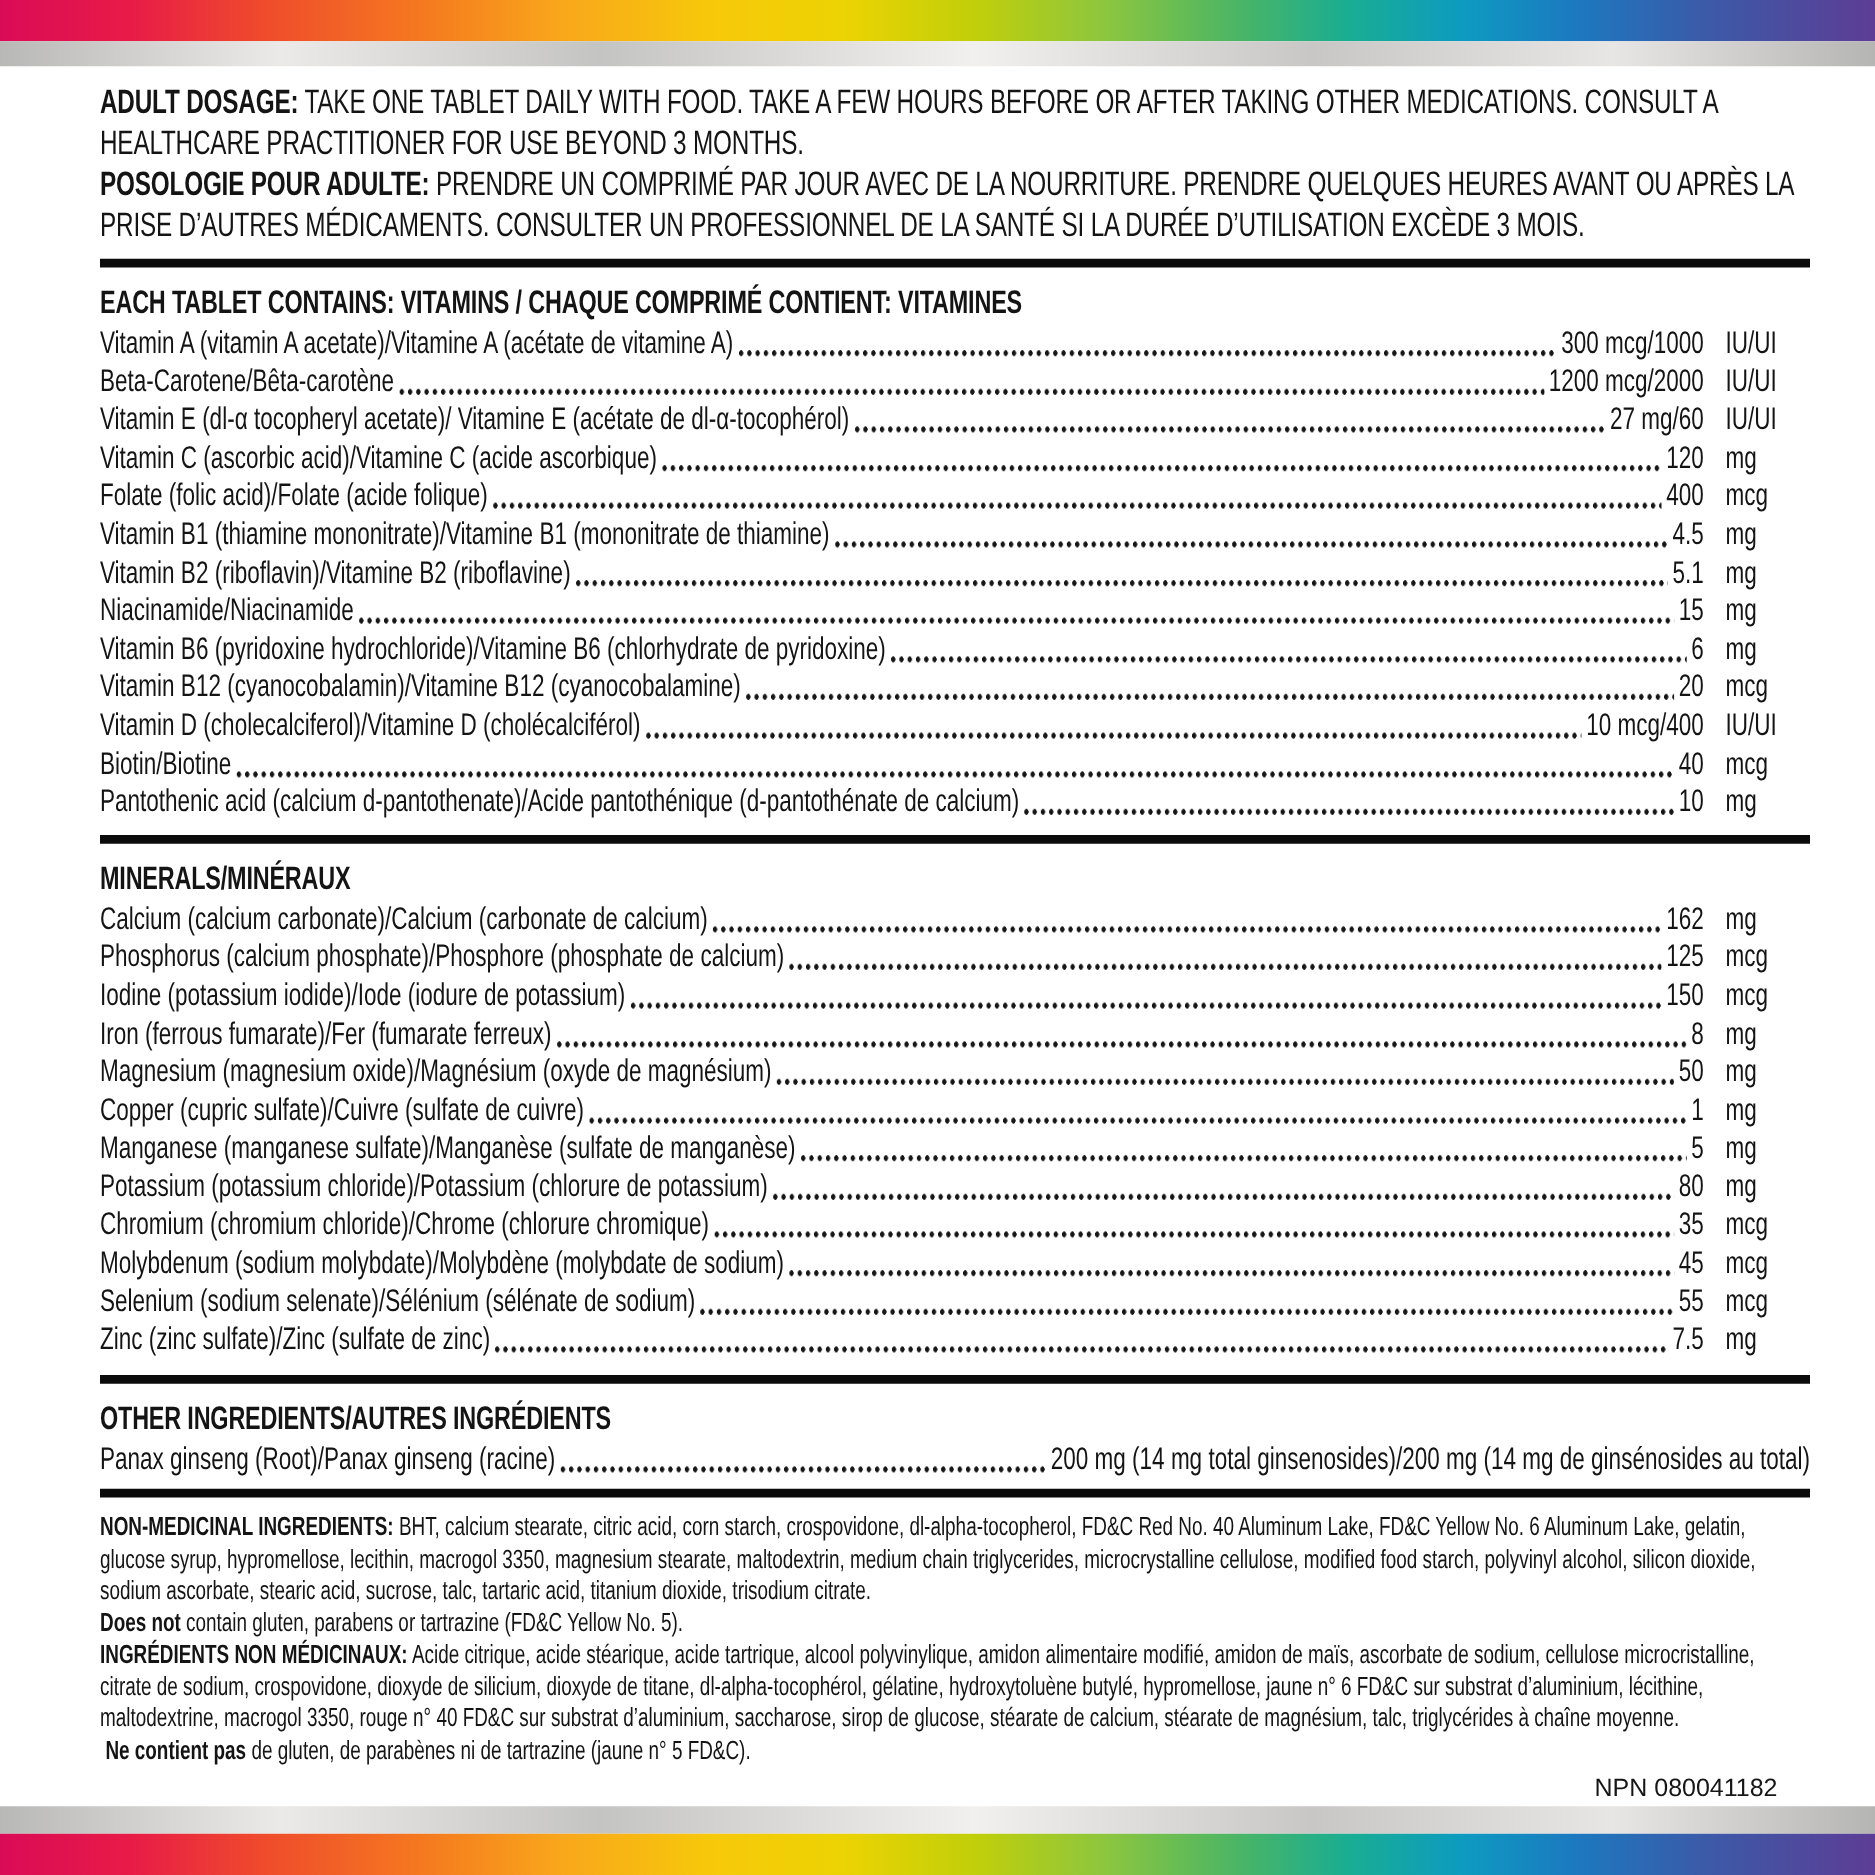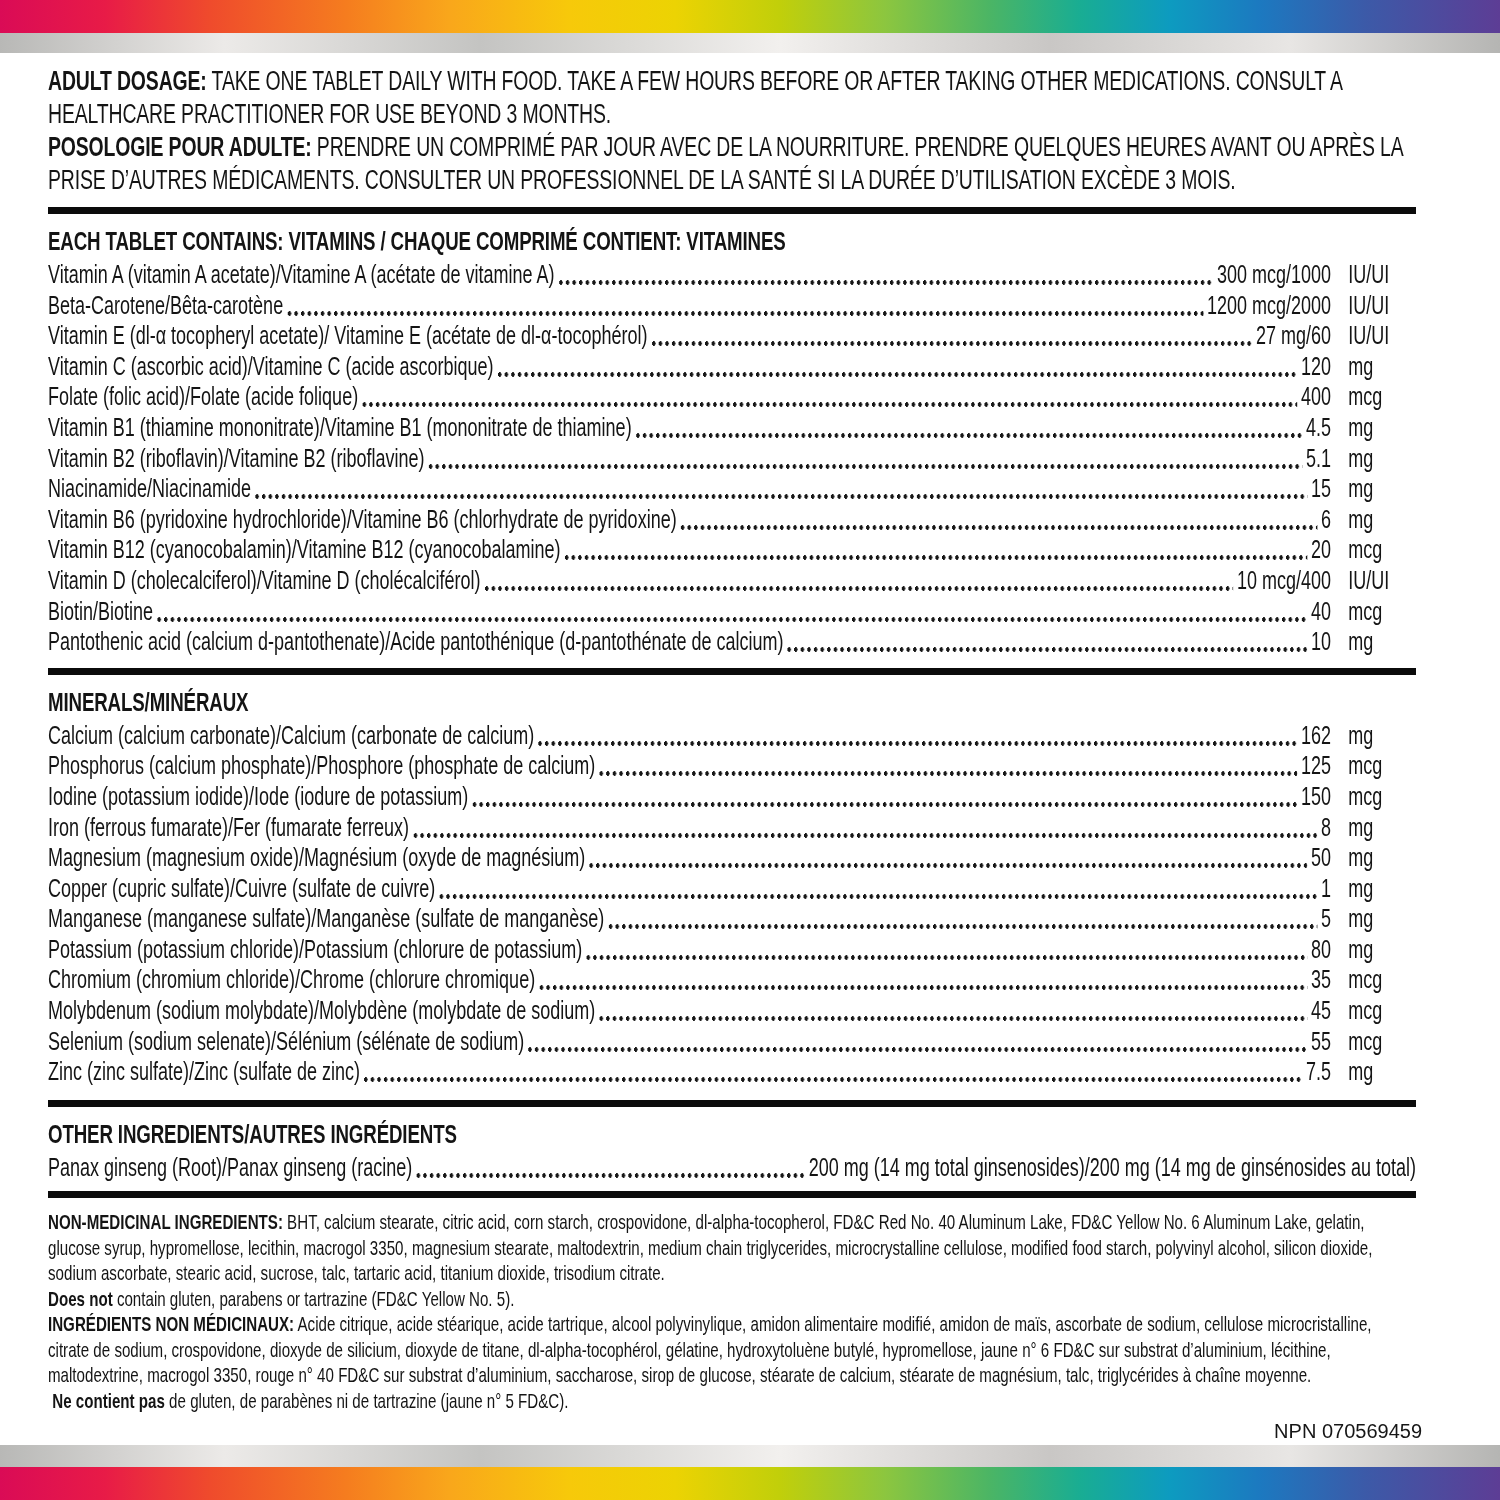--- a/index.html
+++ b/index.html
@@ -13,21 +13,21 @@
     height:33px; width:1500px;
     background:linear-gradient(90deg,#da0b56 0%,#e81b47 7%,#ef4b2c 14%,#f57c1f 23%,#f9a71b 30%,#f7c90a 38%,#ecd303 45%,#c1cf0a 52%,#8cc63f 59%,#4bb565 66%,#19ad93 72%,#0d9bc0 78%,#1c79c0 84%,#3c5aa8 91%,#5d3d95 100%);
   }
   .band-silver {
     height:20px; width:1500px;
     background:linear-gradient(90deg,#b8b8b6,#eceae8 15%,#c4c4c2 32%,#f2f0ee 52%,#c9c7c5 70%,#e8e6e4 86%,#b5b5b3);
   }
   .bottom-bands { position:absolute; left:0; bottom:0; width:1500px; }
   .bottom-bands .band-silver { height:22px; }
 
-  .content { margin-left:48px; width:1368px; position:relative; }
+  .content { margin-left:80px; width:1368px; position:relative; }
   .cond { width:1900px; transform:scaleX(0.72); transform-origin:0 0; }
 
   .dosage-wrap { margin-top:12px; }
   .dosage { margin:0; font-size:27px; line-height:33px; font-weight:400; letter-spacing:-0.2px; }
   .dosage b { font-weight:700; }
 
   .rule { height:7px; background:#0b0b0b; }
   .rule.r1 { margin-top:10px; }
   .rule.r2 { margin-top:11px; }
   .rule.r3 { margin-top:13px; }
@@ -279,18 +279,18 @@
 
   <div class="smallprint cond">
     <p><b>NON-MEDICINAL INGREDIENTS:</b><span> BHT, calcium stearate, citric acid, corn starch, crospovidone, dl-alpha-tocopherol, FD&amp;C Red No. 40 Aluminum Lake, FD&amp;C Yellow No. 6 Aluminum Lake, gelatin, glucose syrup, hypromellose, lecithin, macrogol 3350, magnesium stearate, maltodextrin, medium chain triglycerides, microcrystalline cellulose, modified food starch, polyvinyl alcohol, silicon dioxide, sodium ascorbate, stearic acid, sucrose, talc, tartaric acid, titanium dioxide, trisodium citrate.</span></p>
     <p><b>Does not</b><span> contain gluten, parabens or tartrazine (FD&amp;C Yellow No. 5).</span></p>
     <p><b>INGRÉDIENTS NON MÉDICINAUX:</b><span> Acide citrique, acide stéarique, acide tartrique, alcool polyvinylique, amidon alimentaire modifié, amidon de maïs, ascorbate de sodium, cellulose microcristalline, citrate de sodium, crospovidone, dioxyde de silicium, dioxyde de titane, dl-alpha-tocophérol, gélatine, hydroxytoluène butylé, hypromellose, jaune n° 6 FD&amp;C sur substrat d’aluminium, lécithine, maltodextrine, macrogol 3350, rouge n° 40 FD&amp;C sur substrat d’aluminium, saccharose, sirop de glucose, stéarate de calcium, stéarate de magnésium, talc, triglycérides à chaîne moyenne.</span></p>
     <p class="fr-note"><b>Ne contient pas</b><span> de gluten, de parabènes ni de tartrazine (jaune n° 5 FD&amp;C).</span></p>
   </div>
 
 </div>
 
-<div class="npn">NPN 070569459</div>
+<div class="npn">NPN 080041182</div>
 
 <div class="bottom-bands">
   <div class="band-silver"></div>
   <div class="band-rainbow"></div>
 </div>
 
 </body></html>

